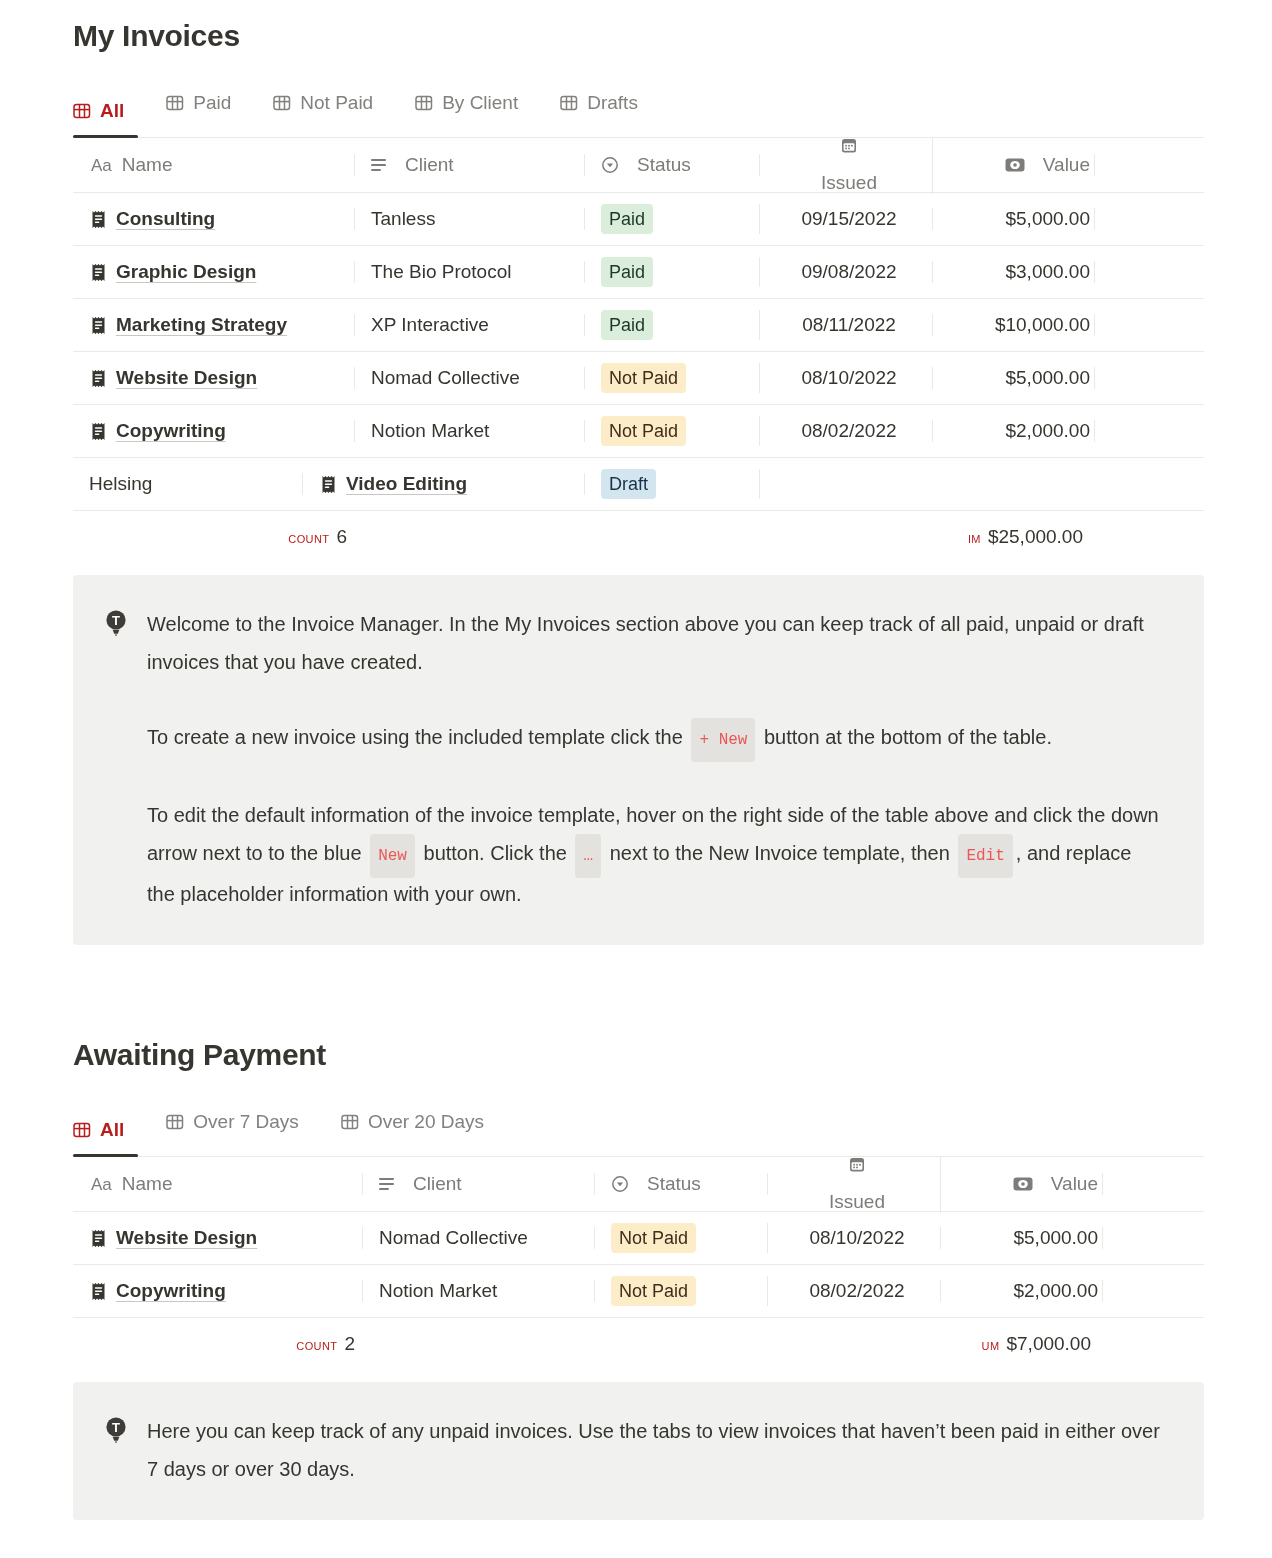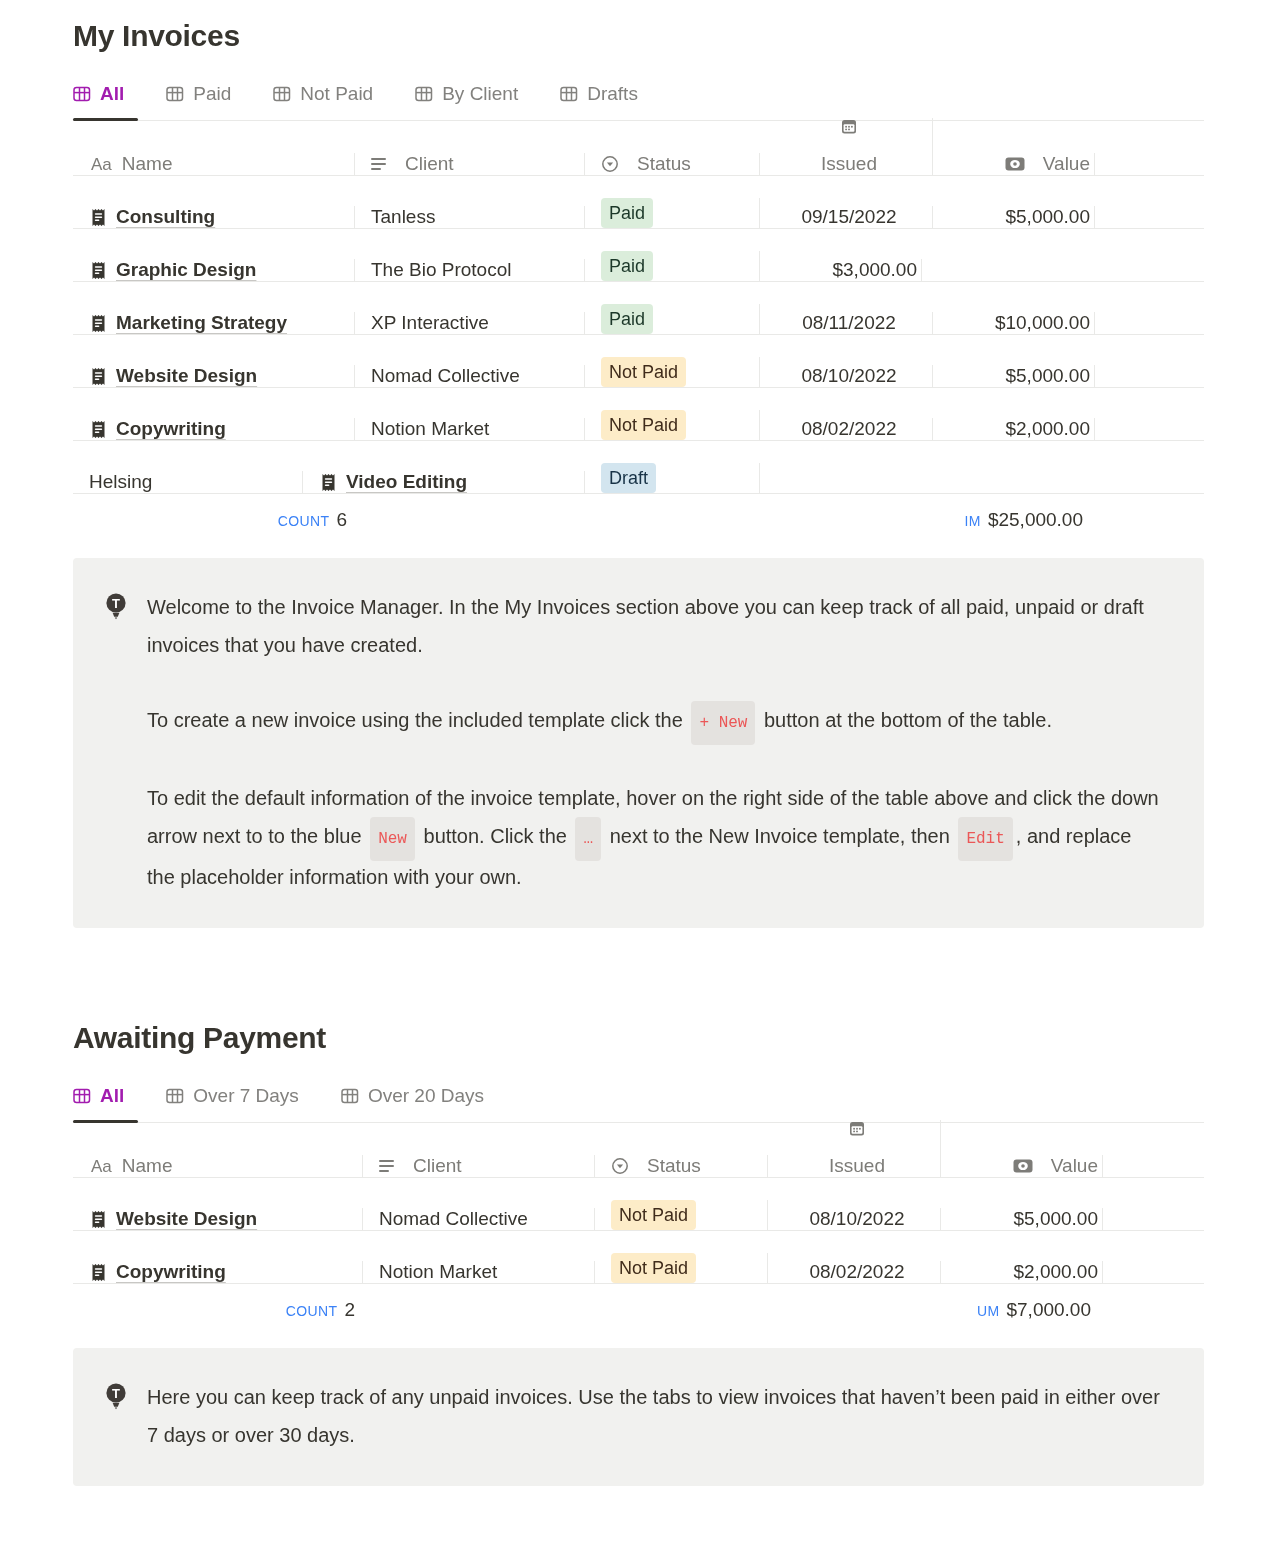--- a/index.html
+++ b/index.html
@@ -9,29 +9,29 @@
   }
   .page{padding:18px 68px 0 73px;}
 
   .section-title{font-size:30px;font-weight:700;letter-spacing:-0.3px;margin:0;line-height:36px;}
   .section-2{margin-top:92px;}
 
   
   .tabs{display:flex;gap:16px;margin-top:25px;border-bottom:1px solid #E9E9E7;}
   .tab{display:flex;align-items:center;gap:9px;font-size:19px;color:#82817E;
        padding:4px 26px 15px 0;position:relative;cursor:pointer;white-space:nowrap;}
-  .tab.active{color:#a21caf;font-weight:600;}
+  .tab.active{color:#b91c1c;font-weight:600;margin-top:17px;}
   .tab.active::after{content:"";position:absolute;left:0;right:12px;bottom:-1px;height:3px;
        background:#37352F;border-radius:2px;}
   .prop-icon{display:inline-flex;align-items:center;flex-shrink:0;}
   .aa-icon{font-size:17px;line-height:1;}
 
   
   .nt-table{margin-top:0;}
-  .trow{display:flex;align-items:flex-end;border-bottom:1px solid #E9E9E7;}
+  .trow{display:flex;align-items:center;border-bottom:1px solid #E9E9E7;}
   .thead .cell{color:#7D7C78;font-size:19px;}
   .thead{height:54px;}
   .drow{height:52px;font-size:19px;}
   .cell{box-sizing:border-box;display:flex;align-items:center;gap:18px;
         padding:0 10px 0 16px;overflow:hidden;white-space:nowrap;}
   .cell.b{border-right:1px solid #E9E9E7;}
   .c0{width:282px;padding-left:18px;gap:10px;}
   .c1{width:230px;}
   .c2{width:175px;}
   .c3{width:173px;flex-direction:column;}
@@ -45,21 +45,21 @@
        text-decoration-color:#C8C7C4;text-underline-offset:4px;cursor:pointer;}
   .badge{padding:3px 8px;border-radius:4px;font-size:18px;line-height:1.35;cursor:pointer;}
 
   
   .tfoot{height:52px;display:flex;align-items:center;}
   .fcell{box-sizing:border-box;display:flex;justify-content:flex-end;align-items:baseline;gap:7px;cursor:pointer;}
   .f0{width:282px;padding-right:8px;}
   .section-2 .f0{width:290px;}
   .fmid{width:578px;}
   .f4{width:162px;padding-right:12px;text-align:center;}
-  .f-label{font-size:14px;color:#3b82f6;letter-spacing:0.4px;}
+  .f-label{font-size:11px;color:#b91c1c;letter-spacing:0.4px;}
   .f-value{font-size:19px;color:#37352F;}
 
   
   .callout{display:flex;background:#F1F1EF;border-radius:4px;padding:30px 44px 32px 30px;margin-top:12px;}
   .callout-icon{width:30px;margin-right:14px;flex-shrink:0;padding-top:4px;}
   .callout-body{font-size:20px;line-height:38px;color:#37352F;}
   .callout-body p{margin:0;}
   .callout-body p + p{margin-top:37px;}
   .chip{font-family:"Liberation Mono",monospace;font-size:16px;color:#EB5757;
         background:#E4E2DF;border-radius:4px;padding:13px 8px;margin:0 3px;white-space:nowrap;}
@@ -209,20 +209,21 @@
                   <rect x="3.8" y="8.4" width="7.4" height="1.5" rx="0.75" fill="#fff"></rect>
                   <rect x="3.8" y="11.6" width="4.6" height="1.5" rx="0.75" fill="#fff"></rect>
                 </svg>
               </span>
               <span class="page-link">Graphic Design</span>
             </div>
             <div class="cell b c1">The Bio Protocol</div>
             <div class="cell b c2">
               <span class="badge" style="background: rgb(219, 237, 219); color: rgb(28, 56, 41);">Paid</span>
             </div>
+            <div class="cell b c3">09/08/2022</div>
             <div class="cell b c4">$3,000.00</div>
             <div class="cell c5"></div>
           </div>
           <div class="trow drow">
             <div class="cell b c0">
               <span class="prop-icon">
                 <svg width="15" height="19" viewBox="0 0 15 19">
                   <path d="M1.5 1 L3 2.5 L4.5 1 L6 2.5 L7.5 1 L9 2.5 L10.5 1 L12 2.5 L13.5 1 L13.5 18 L12 16.5 L10.5 18 L9 16.5 L7.5 18 L6 16.5 L4.5 18 L3 16.5 L1.5 18 Z" fill="currentColor"></path>
                   <rect x="3.8" y="5.2" width="7.4" height="1.5" rx="0.75" fill="#fff"></rect>
                   <rect x="3.8" y="8.4" width="7.4" height="1.5" rx="0.75" fill="#fff"></rect>

